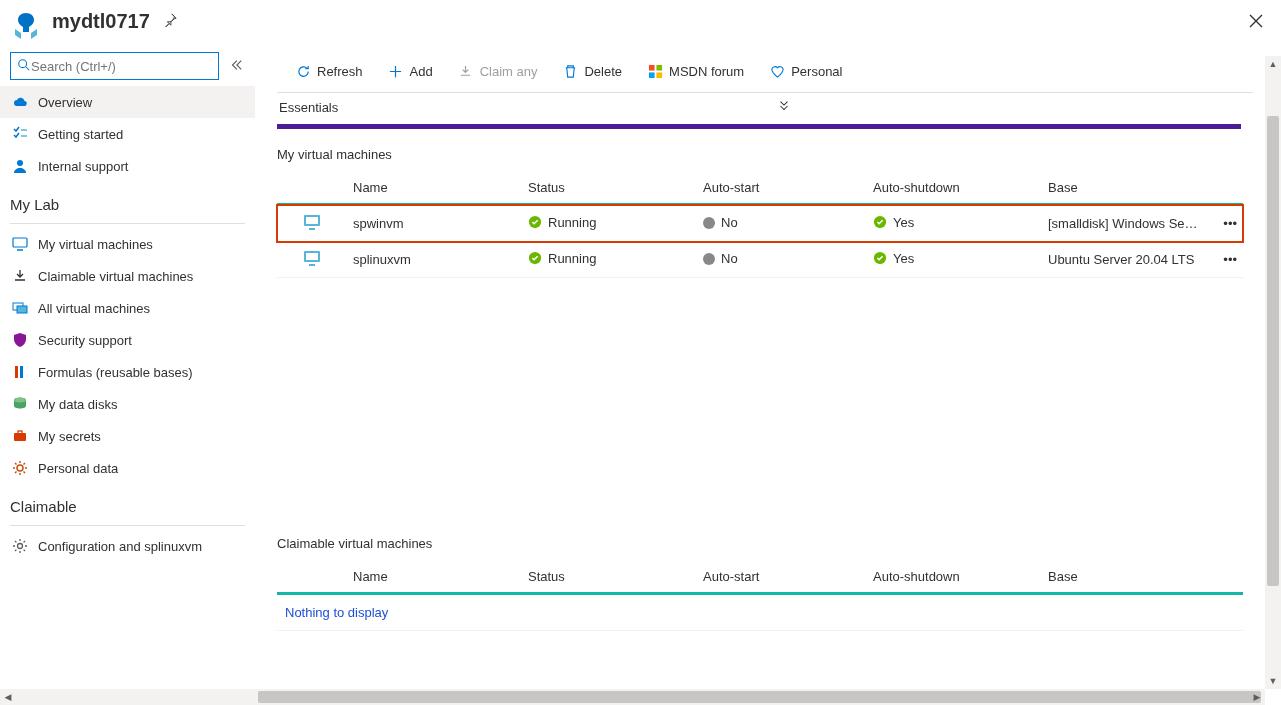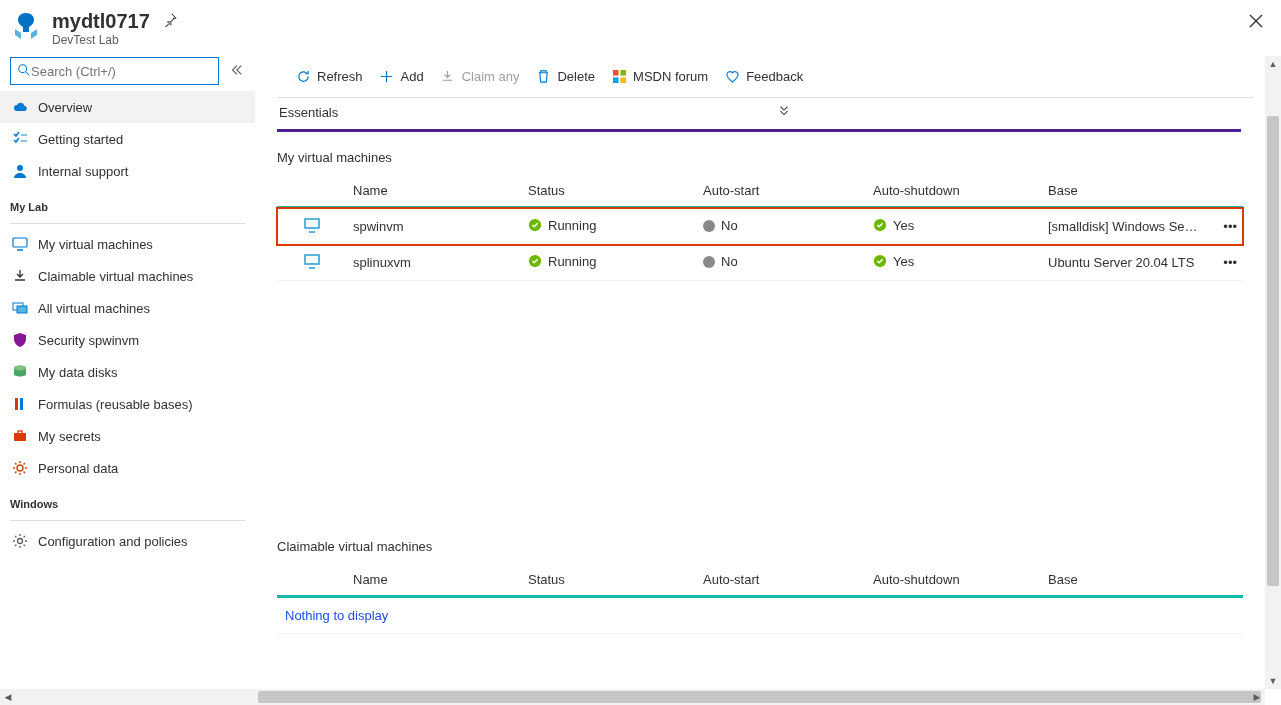--- a/index.html
+++ b/index.html
@@ -14,30 +14,30 @@
   .layout { display:flex; height: calc(705px - 56px); }
   
   .sidebar { width: 255px; padding: 4px 0 0 0; border-right: none; }
   .search-wrap { margin: 0 12px 6px 10px; display:flex; align-items:center; }
   .search-box { flex:1; display:flex; align-items:center; border:1.5px solid #0078d4; height:28px; padding:0 6px; }
   .search-box input { border:none; outline:none; flex:1; font-size:13px; color:#605e5c; }
   .collapse-btn { margin-left:10px; cursor:pointer; color:#605e5c; }
   .nav-item { display:flex; align-items:center; height:32px; padding:0 8px 0 12px; cursor:pointer; gap:10px; }
   .nav-item.selected { background:#f3f2f1; }
   .nav-item .icon { width:16px; height:16px; display:inline-flex; align-items:center; justify-content:center; }
-  .nav-section { font-weight:700; padding: 14px 10px 6px 10px; color:#323130; font-size:11px; }
+  .nav-section { font-weight:400; padding: 14px 10px 6px 10px; color:#323130; font-size:15px; }
   .nav-sep { border:none; border-top:1px solid #e1dfdd; margin:4px 10px 4px 10px; }
   
   .main { flex:1; padding: 0 0 0 0; overflow:hidden; position:relative; }
-  .toolbar { display:flex; align-items:center; gap:0; padding:8px 10px 6px 10px; }
+  .toolbar { display:flex; align-items:center; gap:9px; padding:8px 10px 6px 10px; }
   .tb-btn { display:inline-flex; align-items:center; gap:6px; height:30px; padding:0 8px; cursor:pointer; color:#323130; }
   .tb-btn.disabled { color:#a19f9d; cursor:default; }
   .tb-btn .icon { width:16px; height:16px; display:inline-flex; align-items:center; justify-content:center; }
   .toolbar-rule { border:none; border-top:1px solid #e1dfdd; margin:0 12px; }
-  .essentials { display:flex; align-items:center; padding:6px 12px 8px 0; border-bottom:3px solid #4c1d95; margin: 0 12px 0 0;}
+  .essentials { display:flex; align-items:center; padding:6px 12px 8px 0; border-bottom:5px solid #4c1d95; margin: 0 12px 0 0;}
   .essentials .label { font-size:13px; color:#323130; padding-left:2px; }
   .essentials .expand { margin:0 auto; cursor:pointer; }
   .section-title { padding: 18px 0 10px 0; font-size:13px; color:#323130; }
   .content { padding: 0 10px 0 0; margin-left: 0; }
   table.grid { width:100%; border-collapse:collapse; table-layout:fixed; }
   table.grid th { text-align:left; font-weight:400; color:#323130; font-size:13px; padding:8px 6px; border-bottom:3px solid #14b8a6; }
   table.grid td { padding:6px 6px; border-bottom:1px solid #f3f2f1; font-size:13px; vertical-align:middle; }
   tr.highlight-row td { position:relative; }
   tr.highlight-row { outline: 2px solid #d83b01; outline-offset:-1px;margin-left:44px; }
   .status-pill { display:inline-flex; align-items:center; gap:6px; }
@@ -81,21 +81,20 @@
       <path d="M26 18 L20 22 L20 28 L26 24 Z" fill="#59b4d9"></path>
     </svg>
   </span>
   <div class="titleblock">
     <h1>mydtl0717</h1>
     <span class="pin">
       <svg width="14" height="14" viewBox="0 0 16 16">
           <path d="M10 1l5 5-3 1-3 3 0 4-2-2-5 5 5-5-2-2 4 0 3-3 1-3-3-3z" fill="none" stroke="#323130" stroke-width="1"></path>
         </svg>
     </span>
-    <div class="subtitle">DevTest Lab</div>
   </div>
   <span class="close">
     <svg width="14" height="14" viewBox="0 0 14 14">
         <path d="M1 1 L13 13 M13 1 L1 13" stroke="#323130" stroke-width="1.4"></path>
       </svg>
   </span>
 </div>
 
 <div class="layout">
 
@@ -173,70 +172,70 @@
           </svg>
         </span>
       <span>All virtual machines</span>
     </div>
     <div class="nav-item">
       <span class="icon">
           <svg width="16" height="16" viewBox="0 0 16 16">
             <path d="M8 1l6 2v4c0 4-3 7-6 8-3-1-6-4-6-8V3l6-2z" fill="#881798"></path>
           </svg>
         </span>
-      <span>Security spwinvm</span>
+      <span>Security support</span>
+    </div>
+    <div class="nav-item">
+      <span class="icon">
+          <svg width="16" height="16" viewBox="0 0 16 16">
+            <rect x="3" y="2" width="3" height="12" fill="#d83b01"></rect>
+            <rect x="8" y="2" width="3" height="12" fill="#0078d4"></rect>
+          </svg>
+        </span>
+      <span>Formulas (reusable bases)</span>
     </div>
     <div class="nav-item">
       <span class="icon">
           <svg width="16" height="16" viewBox="0 0 16 16">
             <ellipse cx="8" cy="4" rx="6" ry="2.5" fill="#4aa564"></ellipse>
             <path d="M2 4v6c0 1.4 2.7 2.5 6 2.5s6-1.1 6-2.5V4" fill="#4aa564"></path>
             <ellipse cx="8" cy="4" rx="6" ry="2.5" fill="#7ec383"></ellipse>
           </svg>
         </span>
       <span>My data disks</span>
     </div>
     <div class="nav-item">
       <span class="icon">
           <svg width="16" height="16" viewBox="0 0 16 16">
-            <rect x="3" y="2" width="3" height="12" fill="#d83b01"></rect>
-            <rect x="8" y="2" width="3" height="12" fill="#0078d4"></rect>
-          </svg>
-        </span>
-      <span>Formulas (reusable bases)</span>
-    </div>
-    <div class="nav-item">
-      <span class="icon">
-          <svg width="16" height="16" viewBox="0 0 16 16">
             <rect x="2" y="5" width="12" height="8" rx="1" fill="#d83b01"></rect>
             <rect x="6" y="3" width="4" height="3" fill="none" stroke="#d83b01" stroke-width="1.3"></rect>
           </svg>
         </span>
       <span>My secrets</span>
     </div>
     <div class="nav-item">
       <span class="icon">
           <svg width="16" height="16" viewBox="0 0 16 16">
             <circle cx="8" cy="8" r="3" fill="none" stroke="#ca5010" stroke-width="1.5"></circle>
             <path d="M8 1v2M8 13v2M1 8h2M13 8h2M3 3l1.5 1.5M11.5 11.5L13 13M13 3l-1.5 1.5M4.5 11.5L3 13" stroke="#ca5010" stroke-width="1.5"></path>
           </svg>
         </span>
       <span>Personal data</span>
     </div>
 
-    <div class="nav-section">Windows</div>
+    <div class="nav-section">Claimable</div>
     <hr class="nav-sep">
     <div class="nav-item">
       <span class="icon">
           <svg width="16" height="16" viewBox="0 0 16 16">
             <circle cx="8" cy="8" r="2.5" fill="none" stroke="#605e5c" stroke-width="1.3"></circle>
             <path d="M8 1v2M8 13v2M1 8h2M13 8h2M3 3l1.4 1.4M11.6 11.6L13 13M13 3l-1.4 1.4M4.4 11.6L3 13" stroke="#605e5c" stroke-width="1.3"></path>
           </svg>
         </span>
-      <span>Configuration and policies</span>
+      <span>Configuration and splinuxvm</span>
     </div>
   </div>
 
   <div class="main">
     <div class="main-inner">
     <div class="toolbar">
       <div class="tb-btn">
         <span class="icon">
               <svg width="15" height="15" viewBox="0 0 16 16">
                 <path d="M13 8a5 5 0 11-1.5-3.5M13 2v3h-3" fill="none" stroke="#0078d4" stroke-width="1.3"></path>
@@ -278,21 +277,21 @@
               </svg>
             </span>
         <span>MSDN forum</span>
       </div>
       <div class="tb-btn">
         <span class="icon">
               <svg width="15" height="15" viewBox="0 0 16 16">
                 <path d="M8 14S2 9 2 5.5A3.5 3.5 0 018 4a3.5 3.5 0 016 1.5C14 9 8 14 8 14z" fill="none" stroke="#0078d4" stroke-width="1.2"></path>
               </svg>
             </span>
-        <span>Feedback</span>
+        <span>Personal</span>
       </div>
     </div>
     <hr class="toolbar-rule" style="margin:0;">
     <div class="essentials">
       <span class="label">Essentials</span>
       <span class="expand">
         <svg width="14" height="14" viewBox="0 0 16 16">
               <path d="M4 3l4 4 4-4M4 8l4 4 4-4" fill="none" stroke="#323130" stroke-width="1.2"></path>
             </svg>
       </span>

